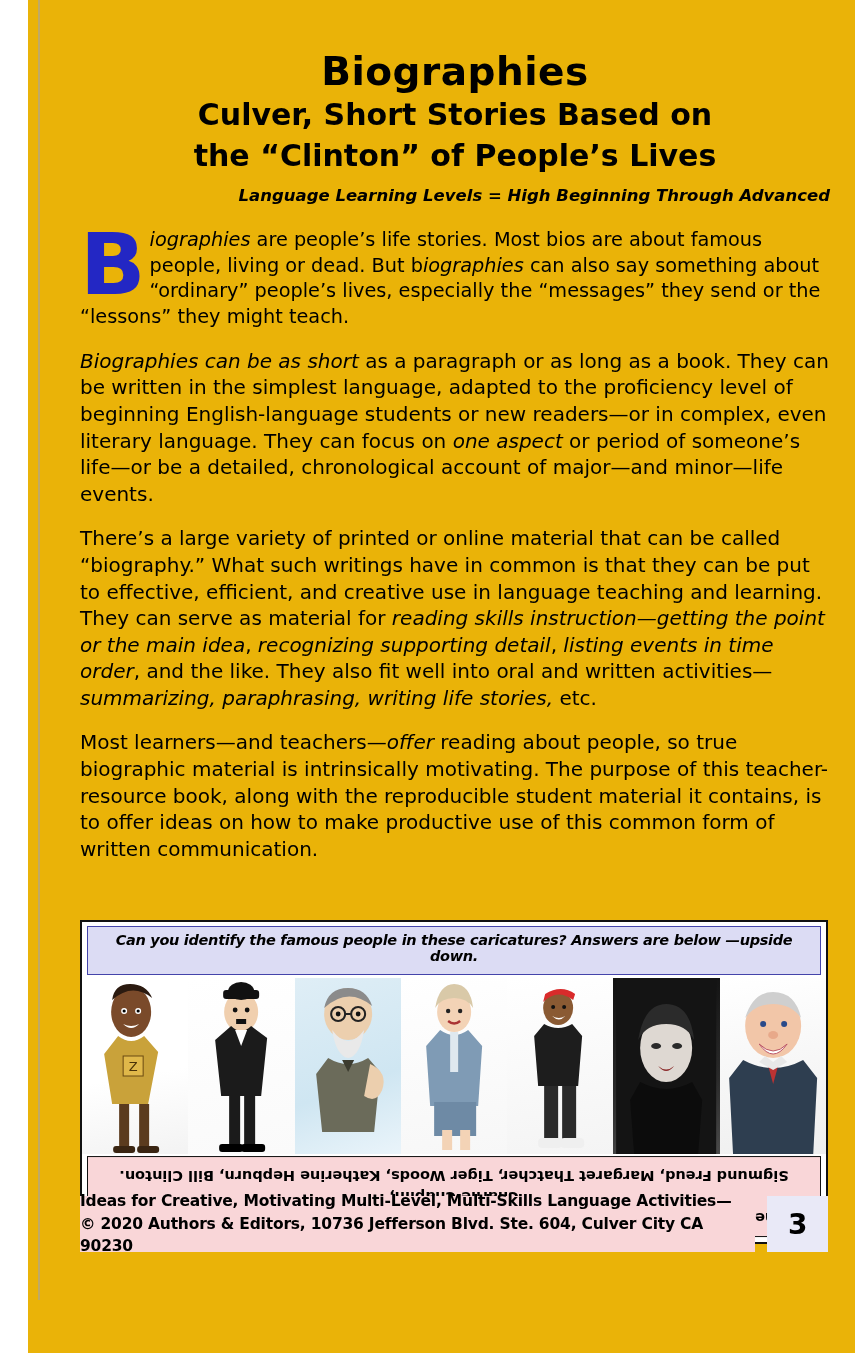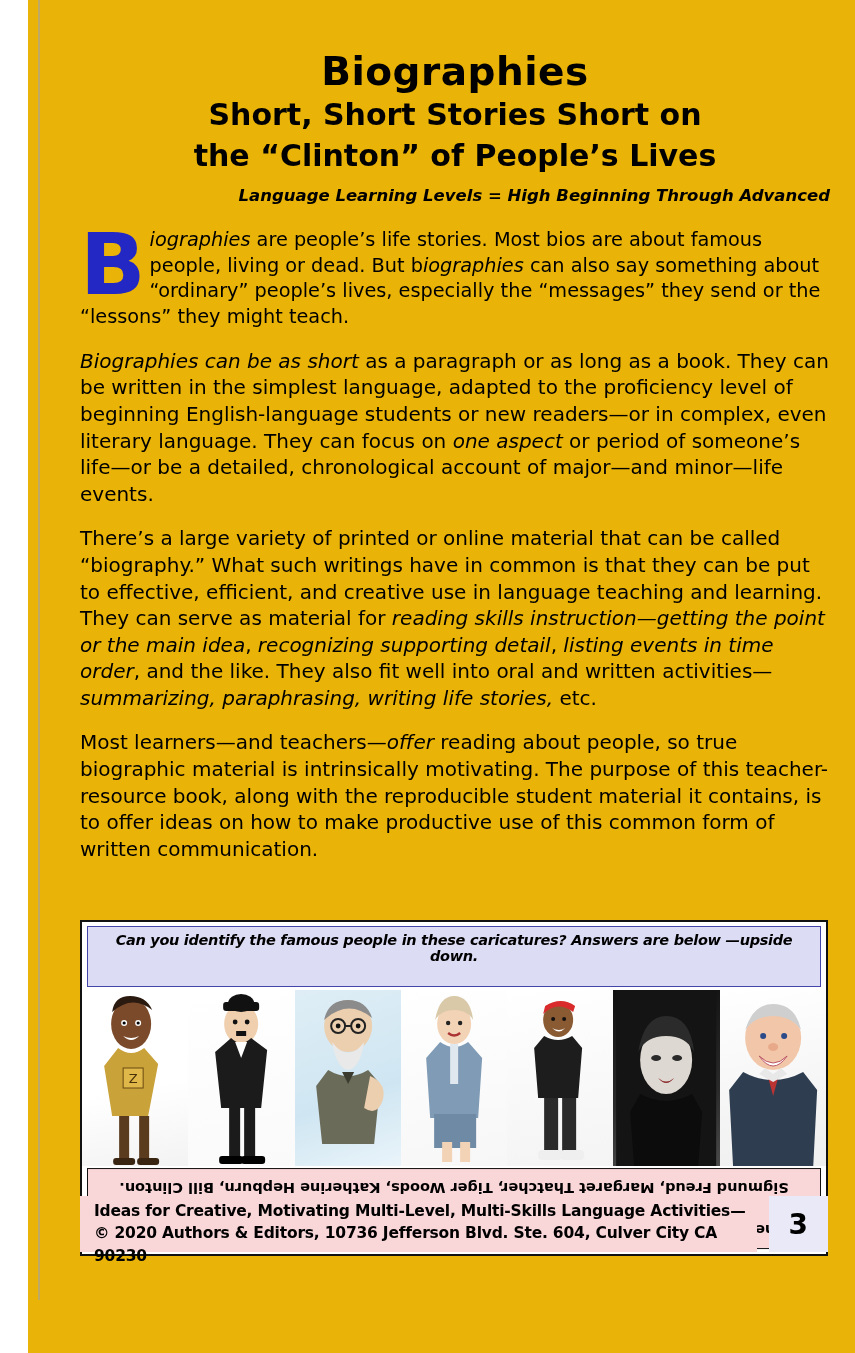--- a/index.html
+++ b/index.html
@@ -110,21 +110,21 @@
   }
   .panel-question {
     margin: 4px 5px 3px 5px;
     background: #dcdcf4;
     border: 1px solid #4444aa;
     text-align: center;
     font-family: "DejaVu Sans", sans-serif;
     font-weight: bold;
     font-style: italic;
     font-size: 14.5px;
-    padding: 5px 4px 22px 4px;
+    padding: 5px 4px 10px 4px;
     letter-spacing: -0.3px;
   }
   .caricature-strip {
     display: flex;
     height: 176px;
     margin: 2px 0 0 0;
     overflow: hidden;
   }
   .cari {
     flex: 1 1 0;
@@ -163,21 +163,22 @@
     width: 748px;
     height: 56px;
     display: flex;
     align-items: stretch;
   }
   .footer-text {
     flex: 1 1 auto;
     background: #f9d6d8;
     display: flex;
     flex-direction: column;
-    padding: 4px 10px 4px 14px;
+    justify-content: center;
+    padding: 4px 10px 4px 0;
     box-sizing: border-box;
     font-family: "DejaVu Sans", sans-serif;
     font-weight: bold;
     font-size: 15.5px;
     line-height: 1.45;
     letter-spacing: -0.2px;
   }
   .footer-page {
     width: 62px;
     margin-left: 12px;
@@ -193,21 +194,21 @@
 </head>
 <body>
 
 <div class="page">
 
   <div class="left-rule"></div>
 
   <div class="content">
 
     <h1 class="title-main">Biographies</h1>
-    <div class="title-sub">Short, Short Stories Short on</div>
+    <div class="title-sub">Culver, Short Stories Based on</div>
     <div class="title-sub">the “Clinton” of People’s Lives</div>
     <div class="title-levels">Language Learning Levels = High Beginning Through Advanced</div>
 
     <div class="body-block">
 
       <div class="dropcap-para">
         <span class="dropcap">B</span>
         <p><em>iographies</em> are people’s life stories.  Most bios are about famous people, living or dead.  But b<em>iographies</em> can also say something about “ordinary” people’s lives, especially the “messages” they send or the “lessons” they might teach.</p>
       </div>
 

